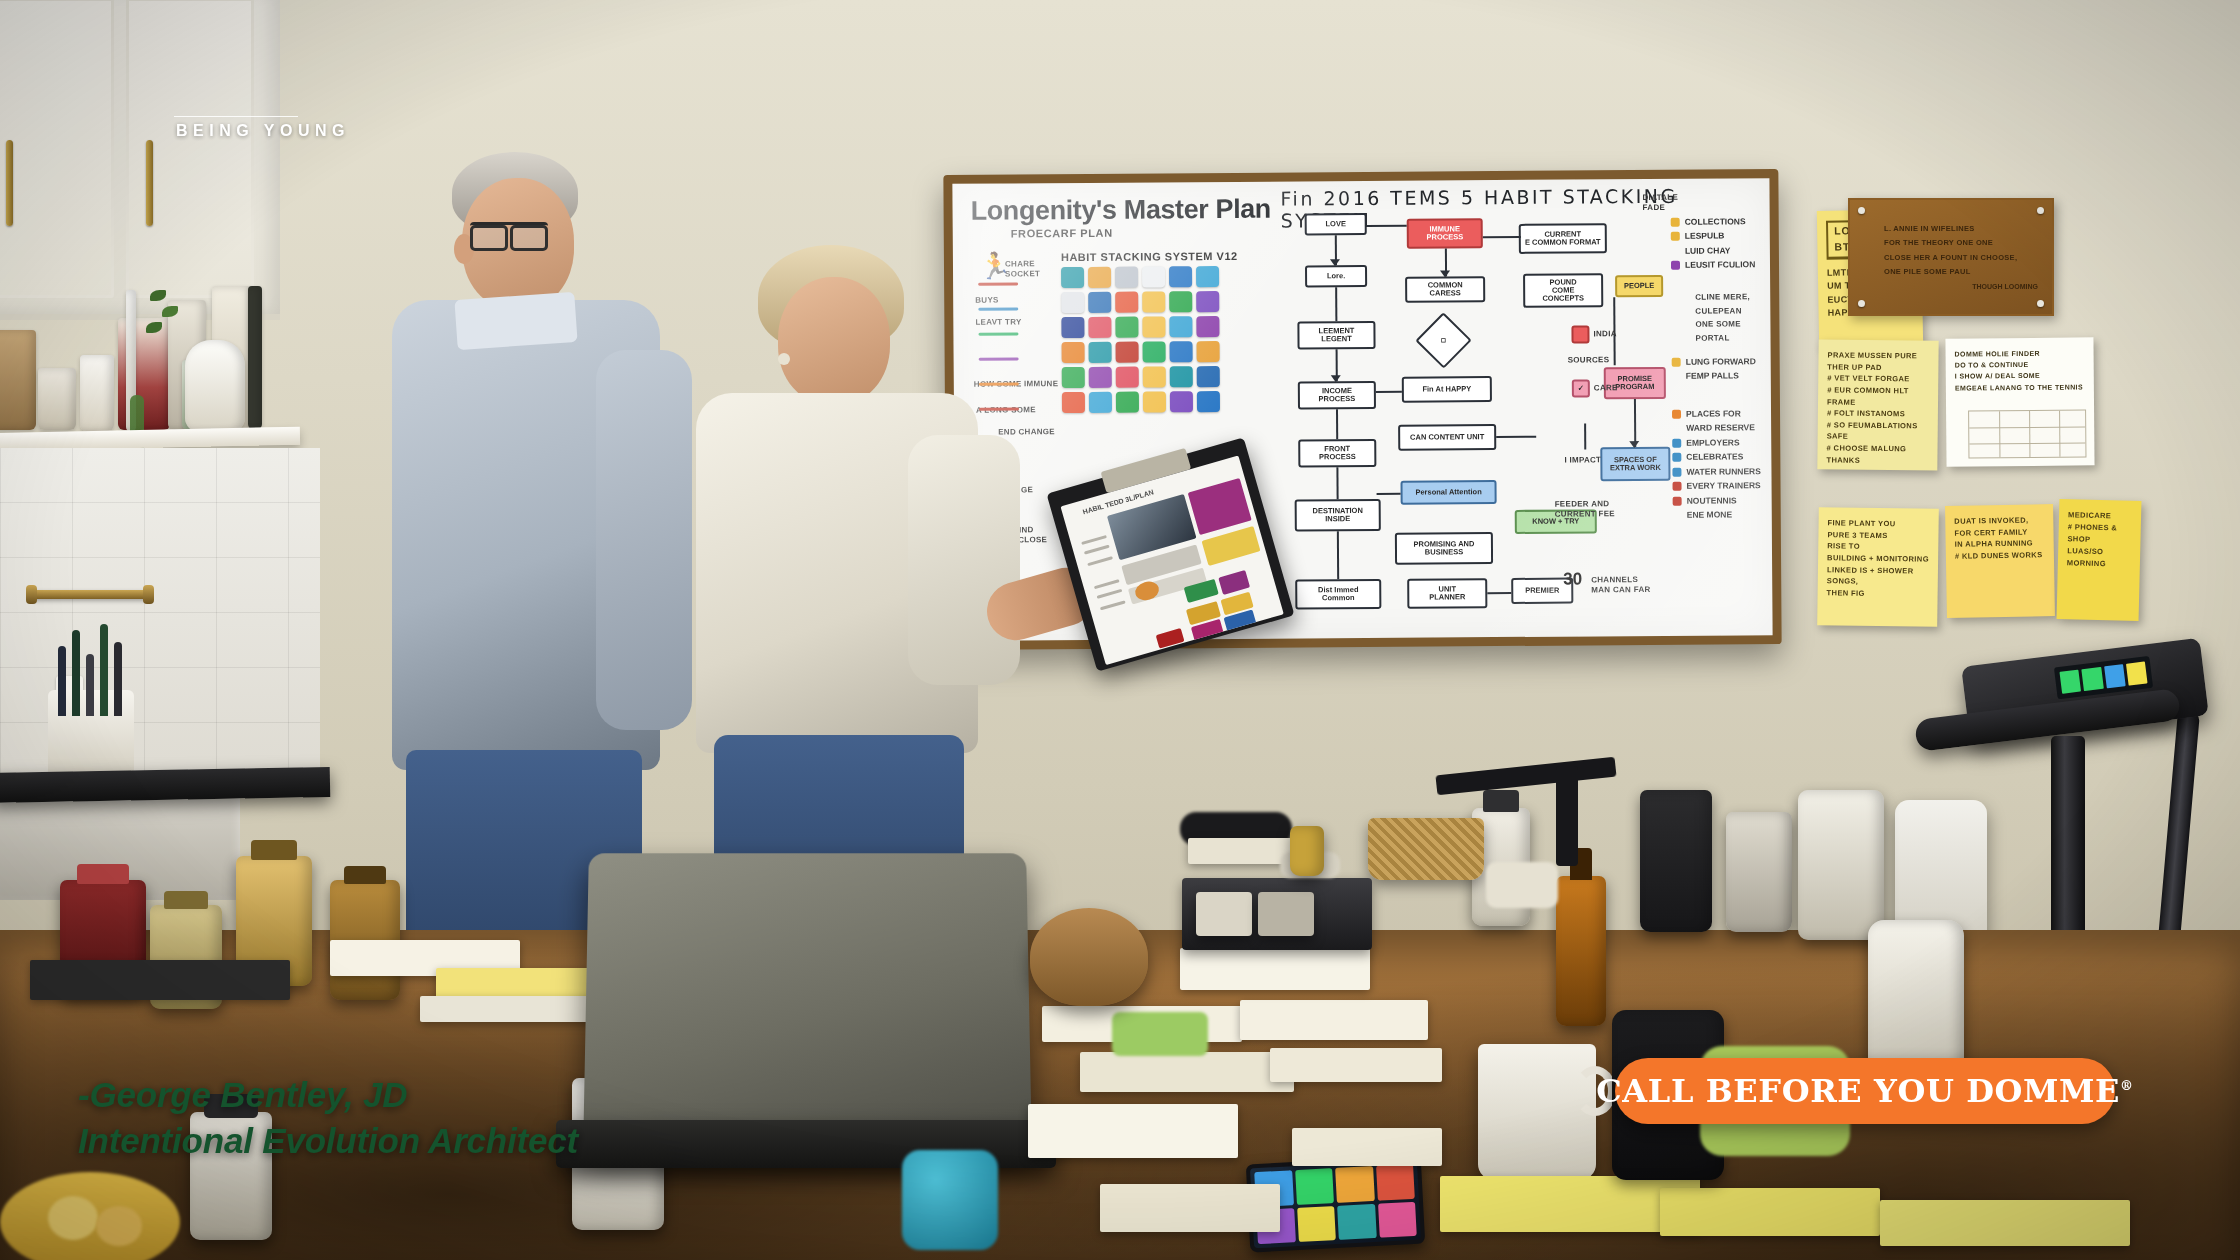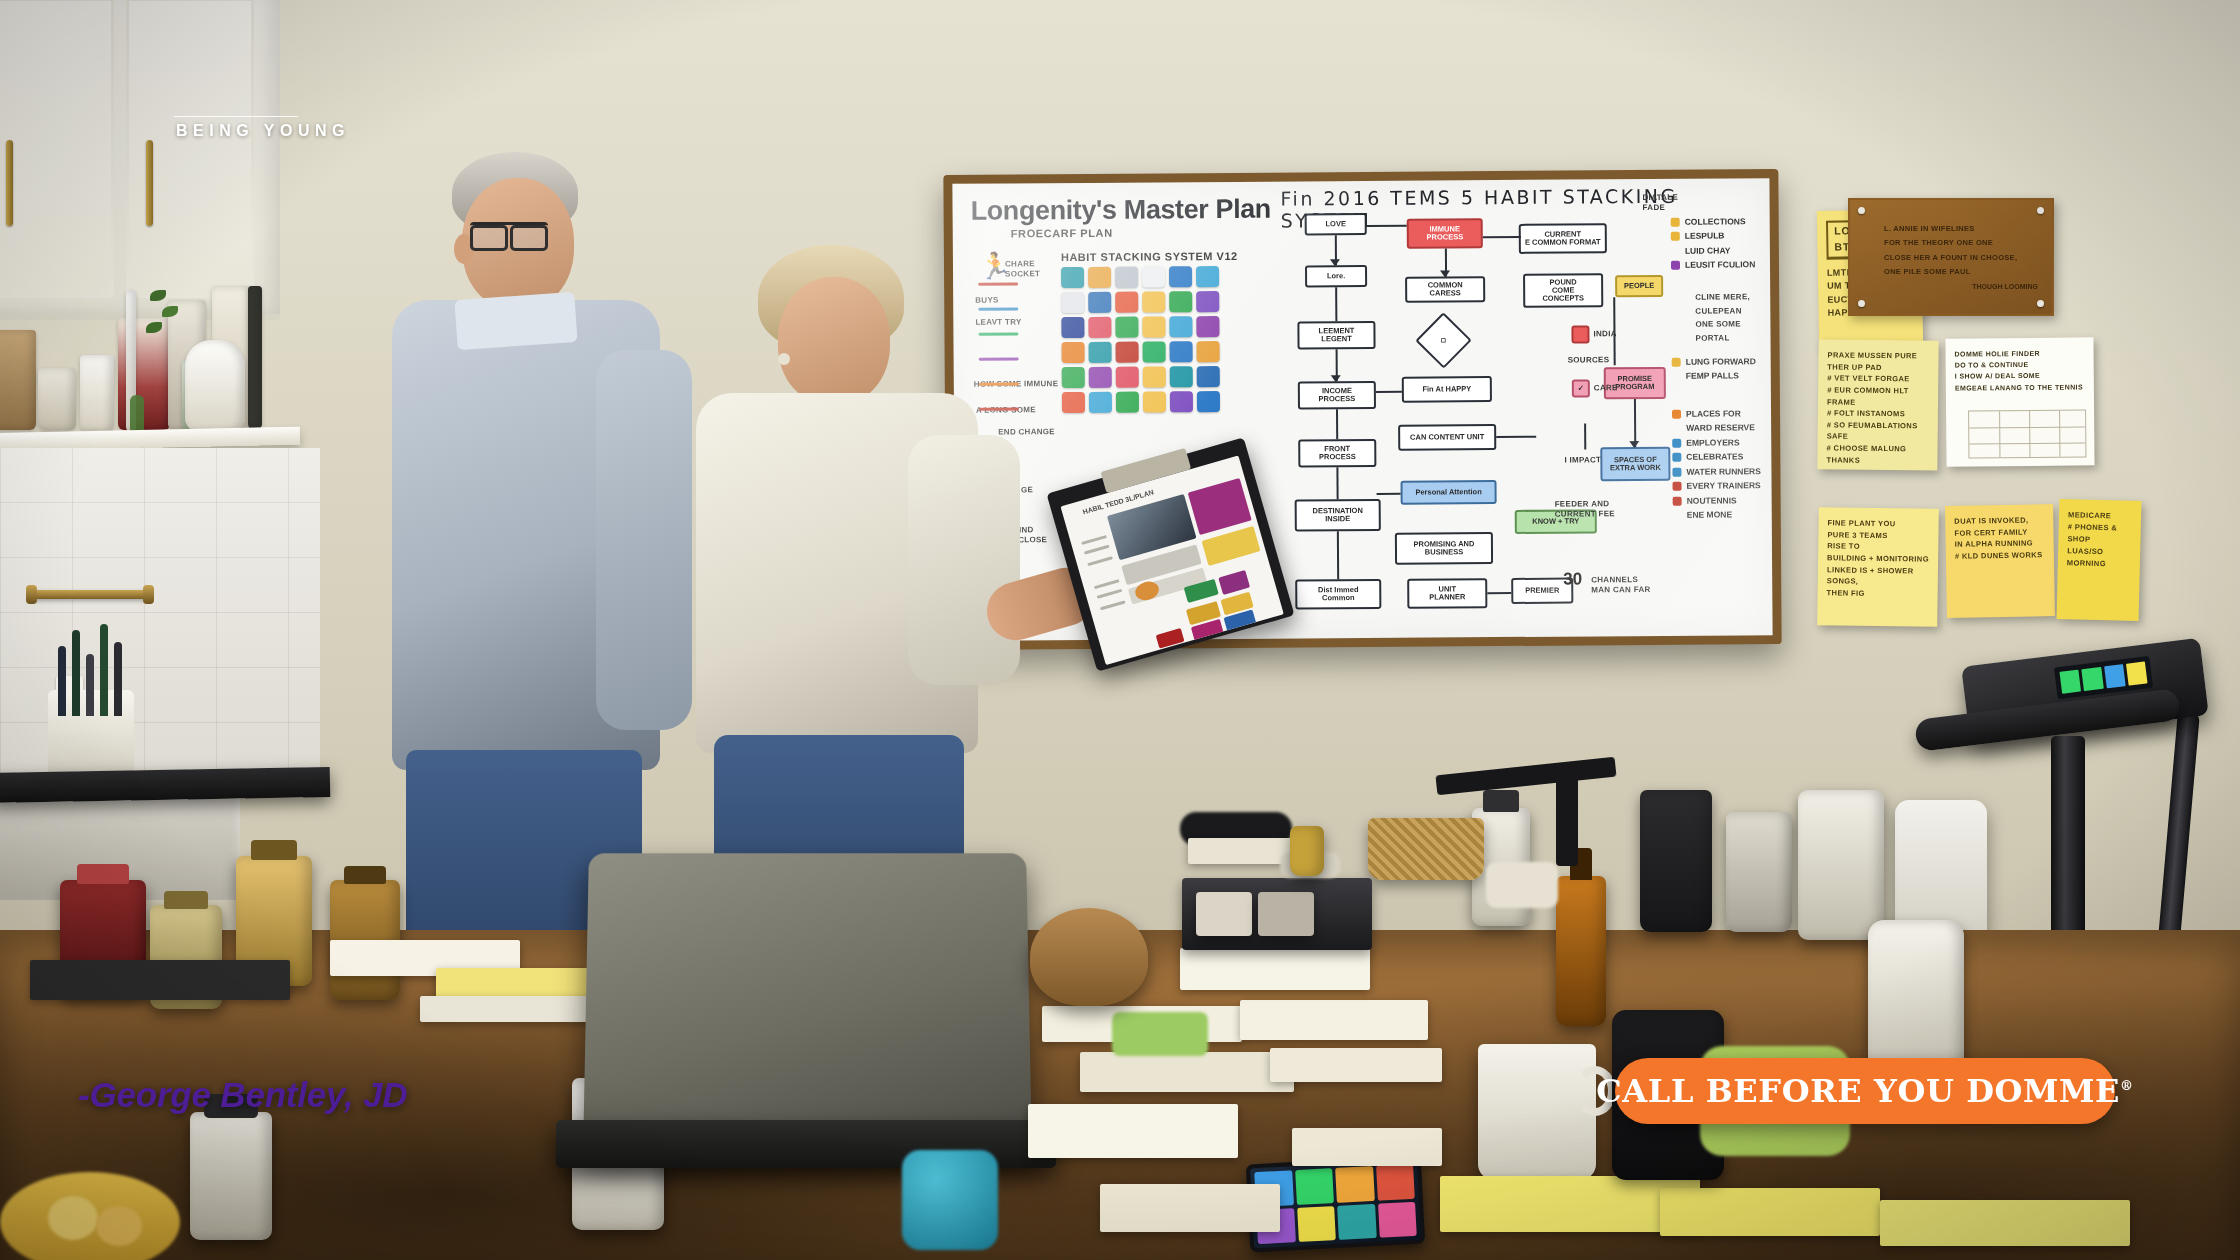--- a/index.html
+++ b/index.html
@@ -362,21 +362,21 @@
   }
   .headline {
     color:#fff; font-weight:bold; font-size:76px; letter-spacing:.5px;
     white-space:nowrap; line-height:1;
     text-shadow:0 2px 5px rgba(0,0,0,.3);
     transform:scaleY(1.06);
   }
 
   .attribution {
     position:absolute; left:78px; top:1072px;
-    color:#4c1d95; font-style:italic; font-weight:bold; font-size:35px;
+    color:#14532d; font-style:italic; font-weight:bold; font-size:35px;
     line-height:1.30; letter-spacing:-.2px;
     text-shadow:0 2px 8px rgba(0,0,0,.6);
   }
 
   .cta {
     position:absolute; left:1615px; top:1058px; width:500px; height:66px;
     background:#f4762a; border-radius:33px;
     display:flex; align-items:center; justify-content:center;
     box-shadow:0 6px 18px rgba(0,0,0,.4);
   }
@@ -860,20 +860,21 @@
   <div class="vignette"></div>
 
   <div class="logo">
     <div class="logo-rule"></div>
     <div class="logo-sub">BEING YOUNG</div>
   </div>
 
 
   <div class="attribution">
     <div>-George Bentley, JD</div>
+    <div>Intentional Evolution Architect</div>
   </div>
 
   <div class="cta">
     <div class="cta-text">
       <span>CALL BEFORE YOU DOMME</span><sup>®</sup>
     </div>
   </div>
 
 </div>
 

